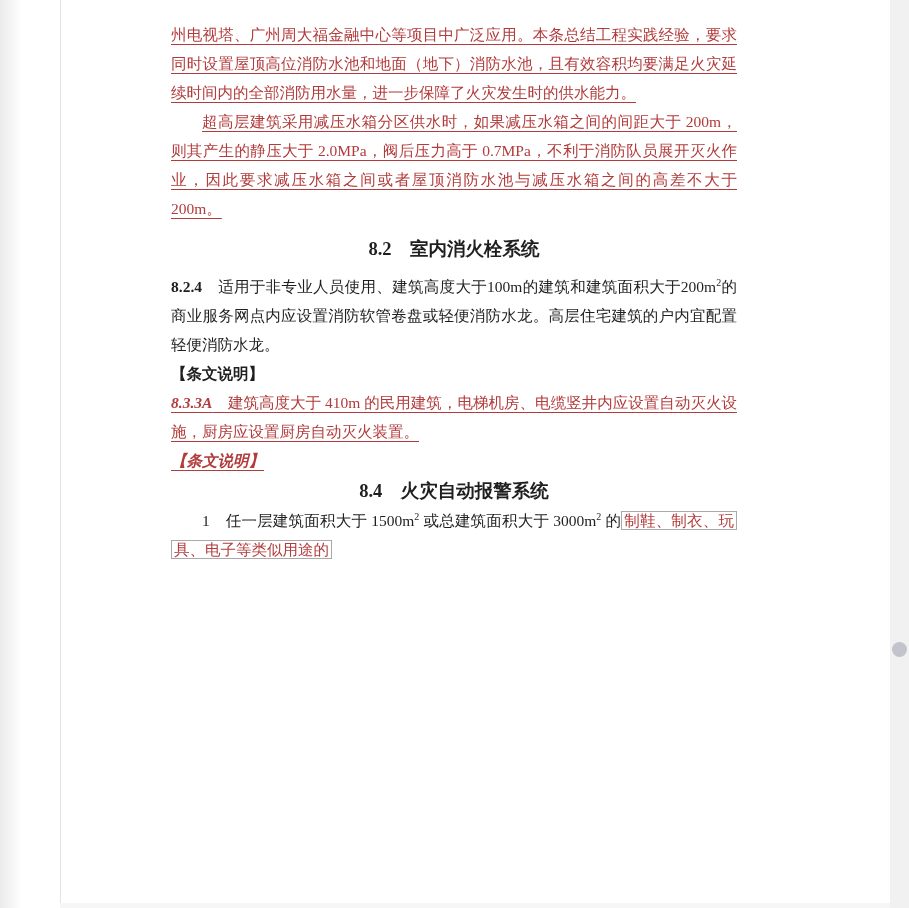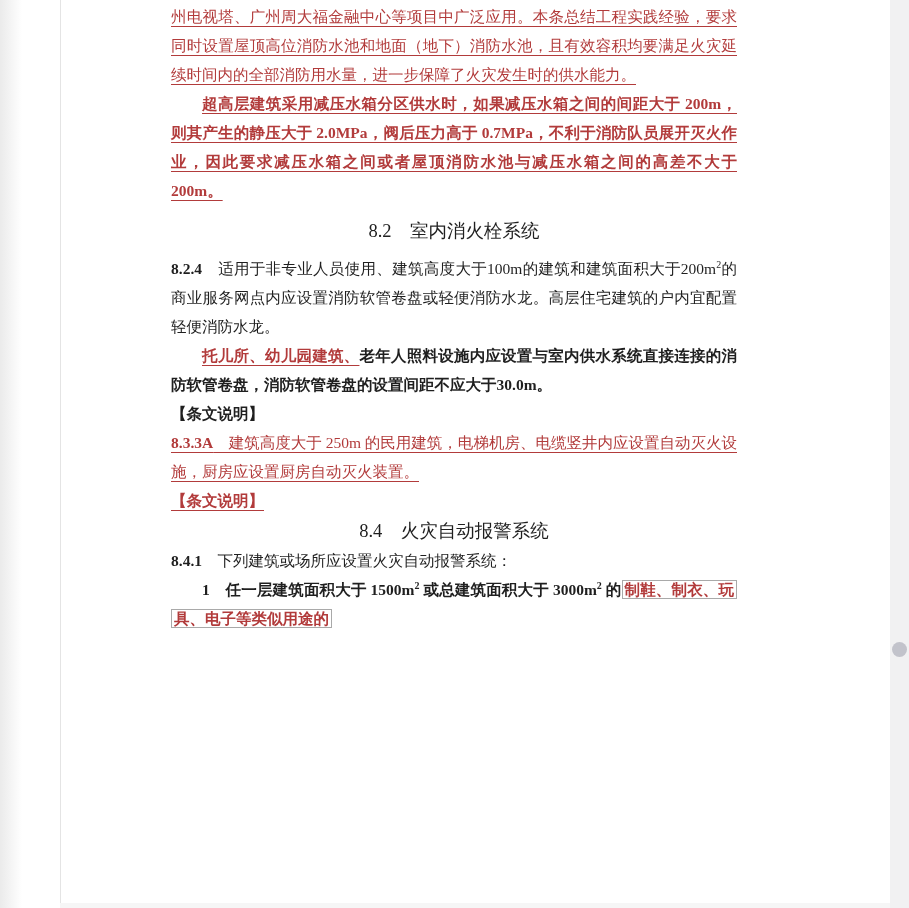--- a/index.html
+++ b/index.html
@@ -15,58 +15,58 @@
   
   .edge-shadow{
     position:absolute;left:0;top:0;width:22px;height:100%;
     background:linear-gradient(to right, rgba(110,110,110,0.14), rgba(255,255,255,0));
     pointer-events:none;
   }
   
   .page{
     position:absolute;left:60px;top:0;width:831px;height:908px;
     background:#ffffff;border-left:1px solid #e4e4e4;
-    box-sizing:border-box;padding:2px 154px 0 110px;
+    box-sizing:border-box;padding:20px 154px 0 110px;
   }
   .page-bottom-strip{
     position:absolute;left:60px;bottom:0;width:831px;height:5px;
     background:#f6f6f6;
   }
   
   .scroll-track{
     position:absolute;right:0;top:0;width:19px;height:100%;
     background:#f1f1f2;
   }
   .scroll-thumb{
     position:absolute;left:2px;top:642px;width:15px;height:15px;
     border-radius:50%;background:#c2c3cb;
   }
   
   .block{
     font-size:15.5px;line-height:29px;color:var(--ink);
     text-align:justify;margin:0;
   }
-  .block.indent{text-indent:2em;font-weight:bold;}
+  .block.indent{text-indent:2em;}
   .heading{
-    text-align:center;font-weight:normal;font-size:18.5px;line-height:29px;
+    text-align:center;font-weight:bold;font-size:18.5px;line-height:29px;
     margin:12px 0 8px;color:var(--ink);
   }
   .heading.compact{margin:2px 0 0;text-align:center;}
   
   .rn-k{color:var(--ink);}
   .rn-b{color:var(--ink);font-weight:bold;margin-top:12px;}
   .rn-r{
     color:var(--red);
     text-decoration:underline;text-decoration-color:var(--red);
     text-underline-offset:4px;text-decoration-thickness:1px;
   }
   .rn-rb{
     color:var(--red);font-weight:bold;
     text-decoration:underline;text-decoration-color:var(--red);
-    text-underline-offset:4px;text-decoration-thickness:1px;
+    text-underline-offset:4px;text-decoration-thickness:1px;font-style:italic;
   }
   .rn-box{
     color:var(--red);
     border:1px solid #a9a9a9;
     padding:0 2px;
     box-decoration-break:clone;-webkit-box-decoration-break:clone;
   }
   .rn-sk,.rn-sr{
     font-size:10px;vertical-align:super;line-height:0;
   }
@@ -76,26 +76,24 @@
 <body>
 
 <div class="edge-shadow"></div>
 
 <div class="page">
   <div id="doc-body">
       <div class="block"><span class="rn-r">州电视塔、广州周大福金融中心等项目中广泛应用。本条总结工程实践经验，要求同时设置屋顶高位消防水池和地面（地下）消防水池，且有效容积均要满足火灾延续时间内的全部消防用水量，进一步保障了火灾发生时的供水能力。</span></div>
       <div class="block indent"><span class="rn-r">超高层建筑采用减压水箱分区供水时，如果减压水箱之间的间距大于 200m，则其产生的静压大于 2.0MPa，阀后压力高于 0.7MPa，不利于消防队员展开灭火作业，因此要求减压水箱之间或者屋顶消防水池与减压水箱之间的高差不大于 200m。</span></div>
       <div class="heading">8.2　室内消火栓系统</div>
       <div class="block"><span class="rn-b">8.2.4</span><span class="rn-k">　适用于非专业人员使用、建筑高度大于100m的建筑和建筑面积大于200m</span><span class="rn-sk">2</span><span class="rn-k">的商业服务网点内应设置消防软管卷盘或轻便消防水龙。高层住宅建筑的户内宜配置轻便消防水龙。</span></div>
-      <div class="block indent"><span class="rn-r">托儿所、幼儿园建筑、</span><span class="rn-k">老年人照料设施内应设置与室内供水系统直接连接的消防软管卷盘，消防软管卷盘的设置间距不应大于30.0m。</span></div>
       <div class="block"><span class="rn-b">【条文说明】</span></div>
-      <div class="block"><span class="rn-rb">8.3.3A</span><span class="rn-r">　建筑高度大于 250m 的民用建筑，电梯机房、电缆竖井内应设置自动灭火设施，厨房应设置厨房自动灭火装置。</span></div>
+      <div class="block"><span class="rn-rb">8.3.3A</span><span class="rn-r">　建筑高度大于 410m 的民用建筑，电梯机房、电缆竖井内应设置自动灭火设施，厨房应设置厨房自动灭火装置。</span></div>
       <div class="block"><span class="rn-rb">【条文说明】</span></div>
       <div class="heading compact">8.4　火灾自动报警系统</div>
-      <div class="block"><span class="rn-b">8.4.1</span><span class="rn-k">　下列建筑或场所应设置火灾自动报警系统：</span></div>
       <div class="block indent"><span class="rn-k">1　任一层建筑面积大于 1500m</span><span class="rn-sk">2</span><span class="rn-k"> 或总建筑面积大于 3000m</span><span class="rn-sk">2</span><span class="rn-k"> 的</span><span class="rn-box">制鞋、制衣、玩具、电子等类似用途的</span></div>
     </div>
 </div>
 
 <div class="page-bottom-strip"></div>
 
 <div class="scroll-track">
   <div class="scroll-thumb"></div>
 </div>
 

